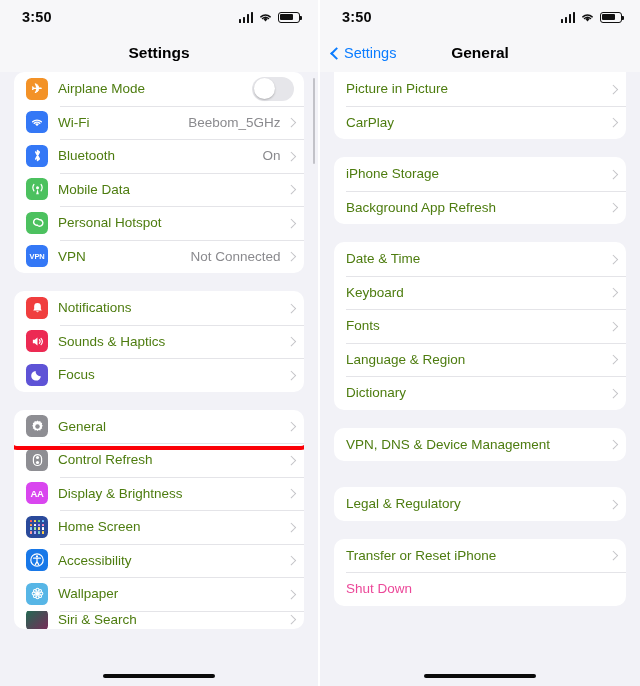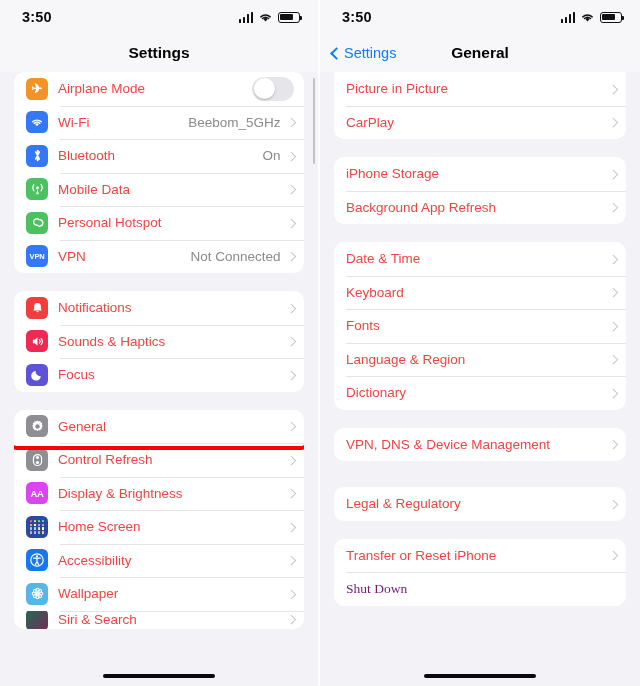--- a/index.html
+++ b/index.html
@@ -78,22 +78,22 @@
   }
   .group.noicon .row + .row::before { left: 12px; }
 
   .ico {
     width: 22px; height: 22px; border-radius: 5.5px;
     margin-right: 10px; flex: 0 0 22px;
     display: flex; align-items: center; justify-content: center;
     color: #fff; font-size: 10px; font-weight: bold;
     position: relative;
   }
-  .label { font-size: 13.5px; color: #ef4444; flex: 1; white-space: nowrap; }
-  .label.blue { color: #701a75; font-family: Liberation Serif, serif; }
+  .label { font-size: 13.5px; color: #4d7c0f; flex: 1; white-space: nowrap; }
+  .label.blue { color: #ec4899; }
   .value { font-size: 13.5px; color: #8A8A8E; margin-right: 7px; white-space: nowrap; }
   .chev {
     width: 6.5px; height: 6.5px; flex: 0 0 6.5px;
     border-top: 1.7px solid #C3C3C7; border-right: 1.7px solid #C3C3C7;
     transform: rotate(45deg);
   }
   .toggle {
     width: 42px; height: 24px; border-radius: 12px;
     background: #E6E6EA; position: relative; flex: 0 0 42px;
   }

